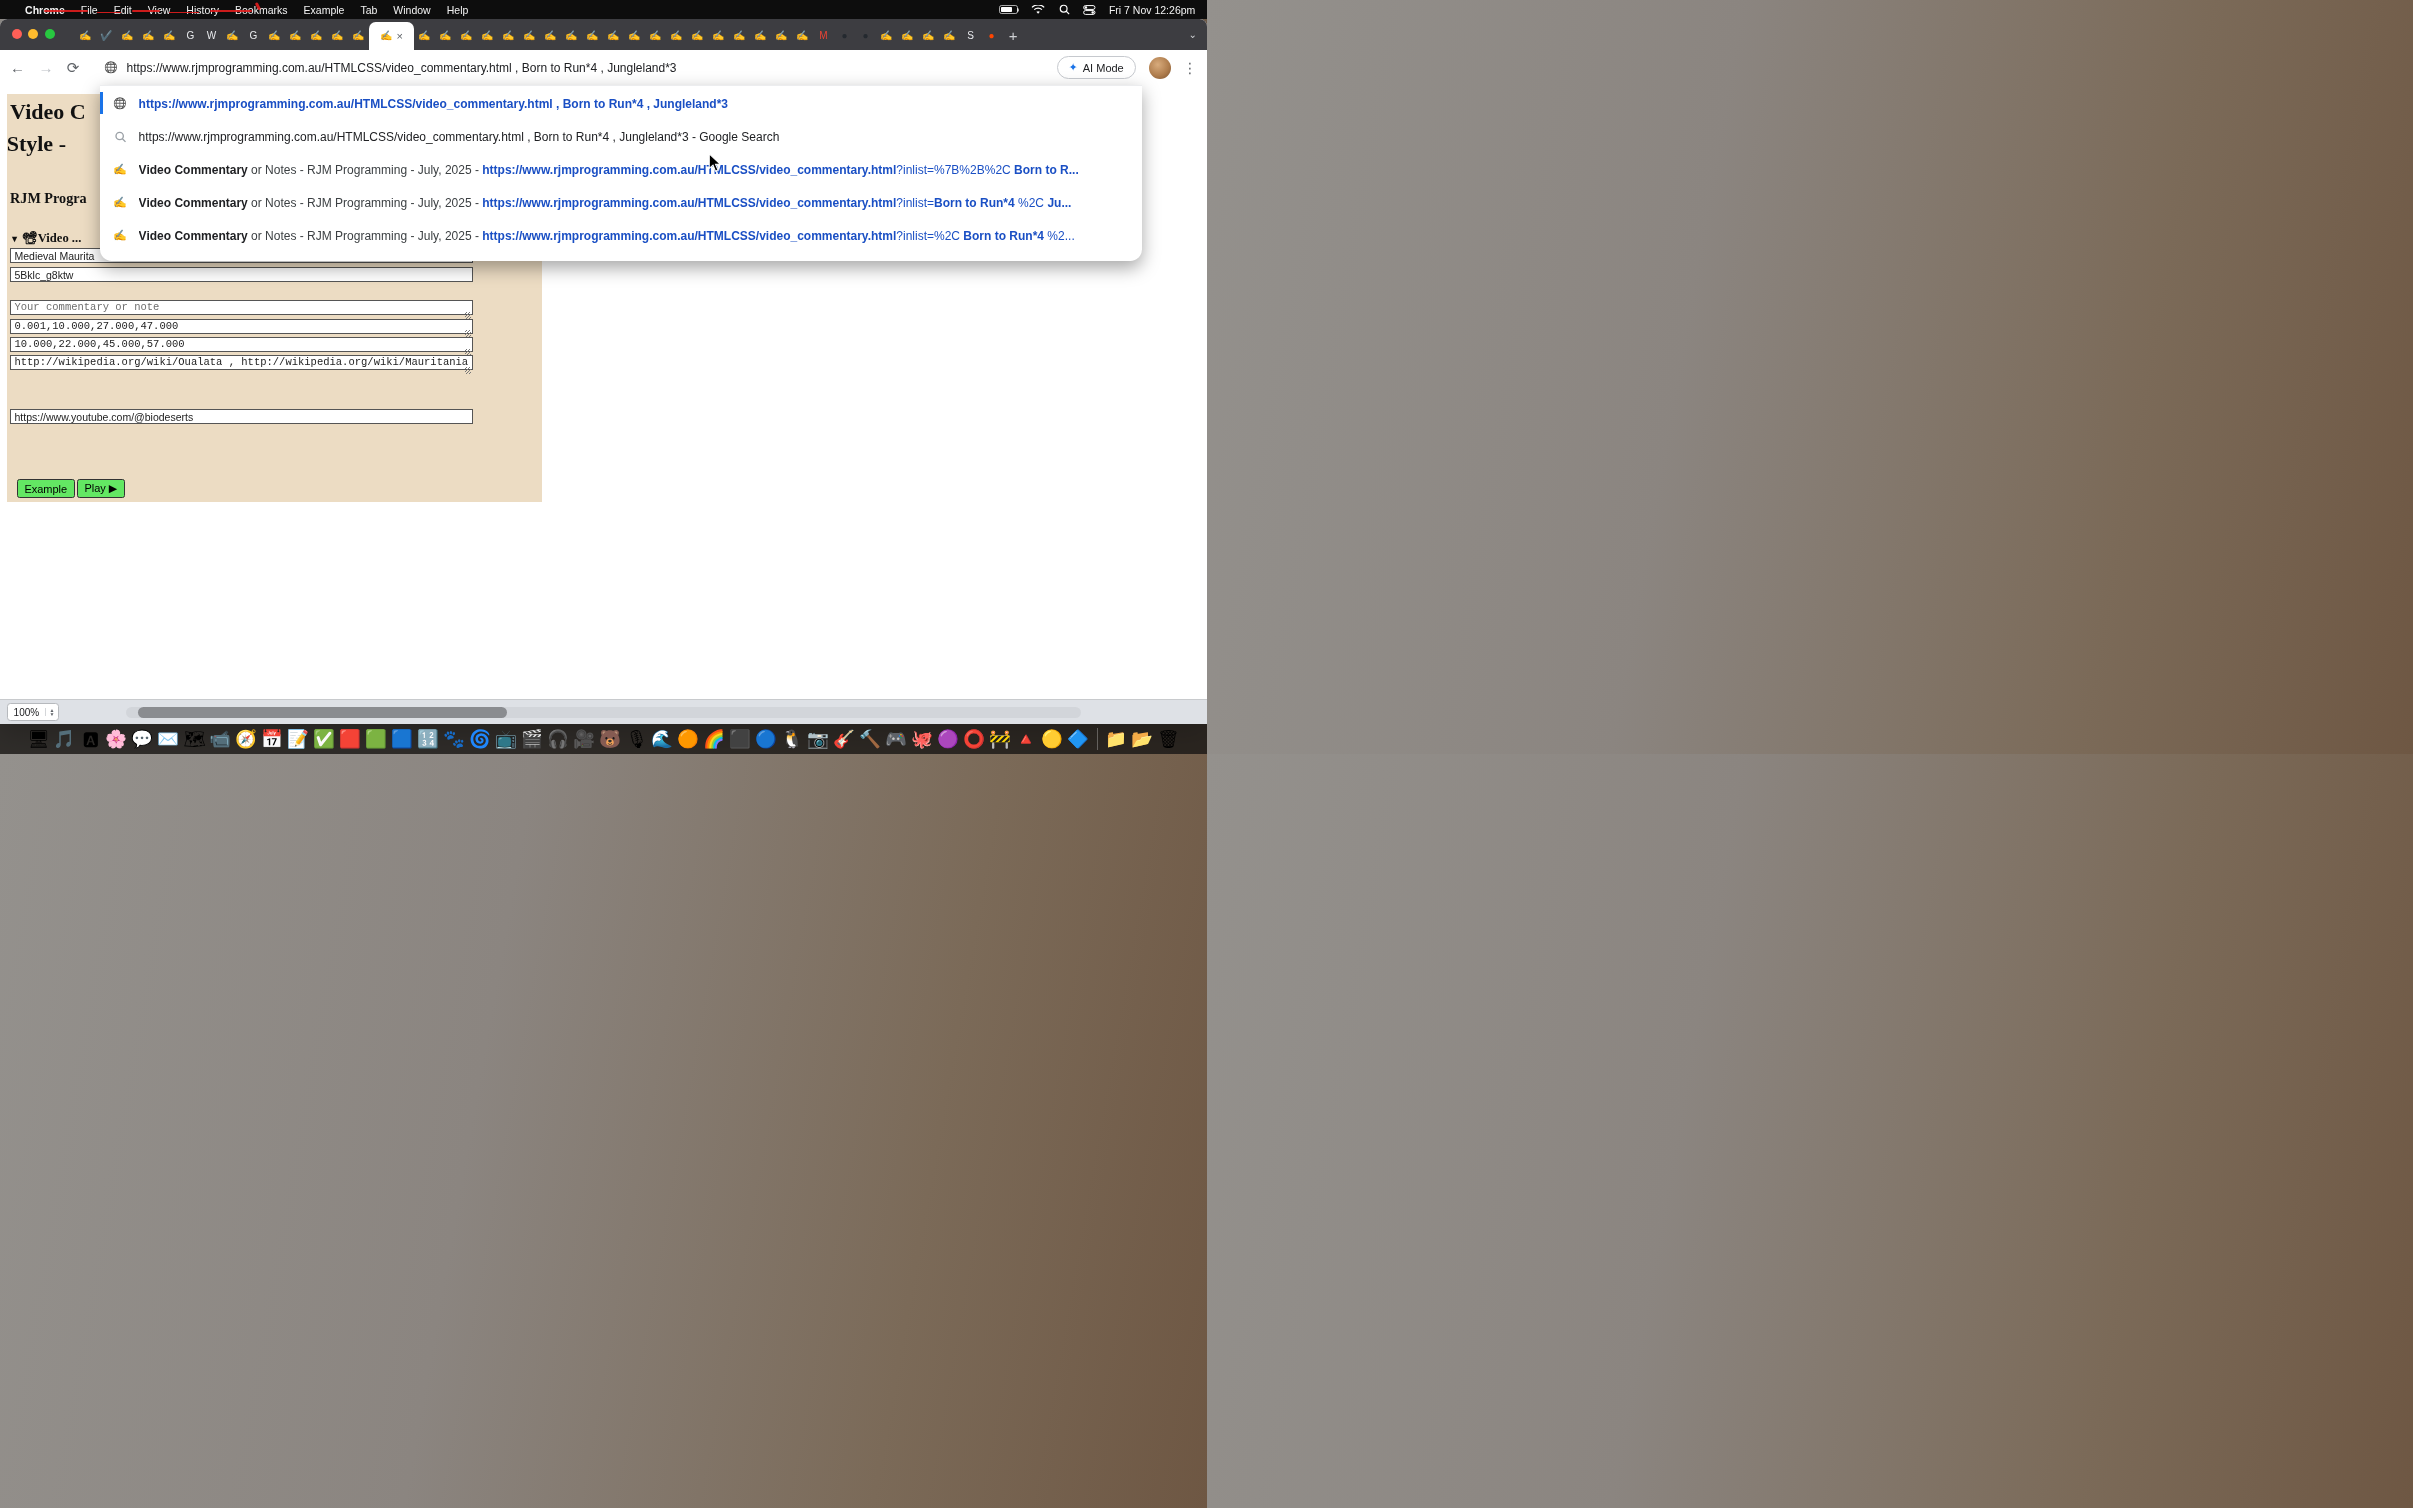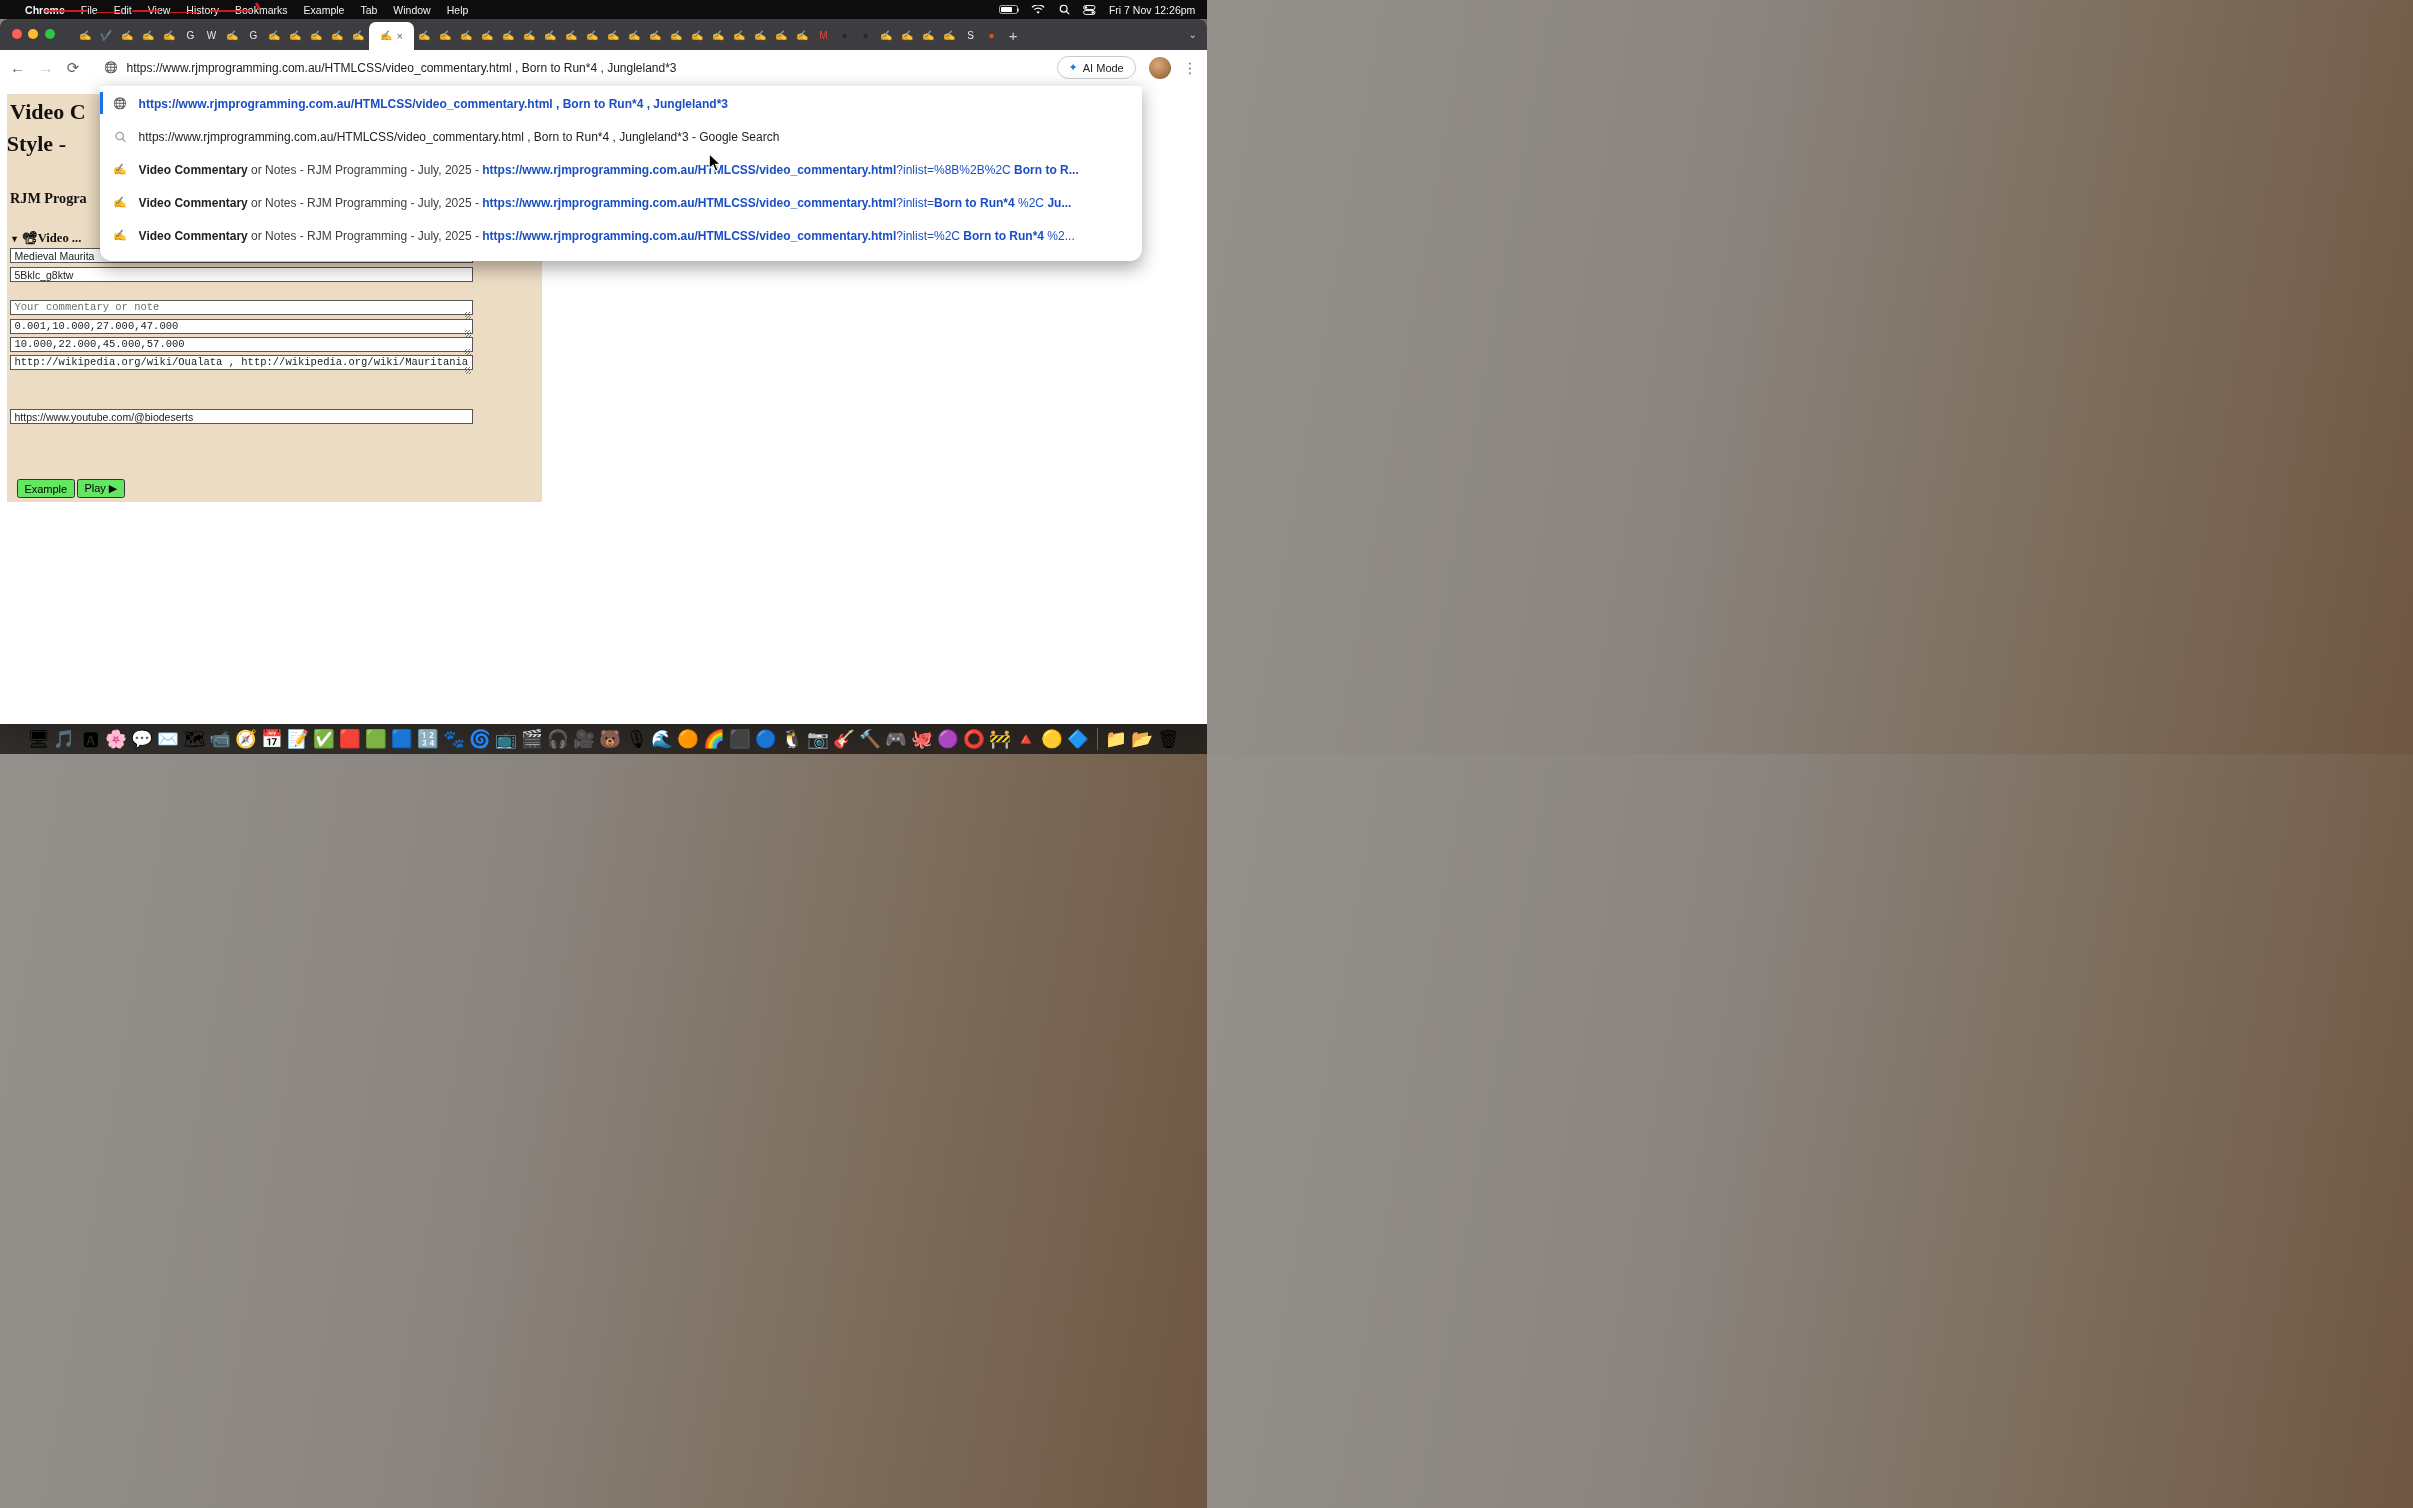--- a/index.html
+++ b/index.html
@@ -329,21 +329,21 @@
     <div class="sugg-row">
       <svg class="sicon" width="11.7" height="11.7" viewBox="0 0 14 14">
         <circle class="searchglass" cx="6" cy="6" r="4.4"></circle>
         <line class="searchglass" x1="9.3" y1="9.3" x2="13" y2="13"></line>
       </svg>
       <span class="stext">https://www.rjmprogramming.com.au/HTMLCSS/video_commentary.html , Born to Run*4 , Jungleland*3 - Google Search</span>
     </div>
 
     <div class="sugg-row">
       <span class="sicon pencil">✍️</span>
-      <span class="stext"><b class="t">Video Commentary</b><span class="mid"> or Notes - RJM Programming - July, 2025 - </span><b class="u">https://www.rjmprogramming.com.au/HTMLCSS/video_commentary.html</b><span class="u">?inlist=%8B%2B%2C </span><b class="u">Born to R...</b><span class="u"></span><b class="u"></b></span>
+      <span class="stext"><b class="t">Video Commentary</b><span class="mid"> or Notes - RJM Programming - July, 2025 - </span><b class="u">https://www.rjmprogramming.com.au/HTMLCSS/video_commentary.html</b><span class="u">?inlist=%7B%2B%2C </span><b class="u">Born to R...</b><span class="u"></span><b class="u"></b></span>
     </div>
 
     <div class="sugg-row">
       <span class="sicon pencil">✍️</span>
       <span class="stext"><b class="t">Video Commentary</b><span class="mid"> or Notes - RJM Programming - July, 2025 - </span><b class="u">https://www.rjmprogramming.com.au/HTMLCSS/video_commentary.html</b><span class="u">?inlist=</span><b class="u">Born to Run*4</b><span class="u"> %2C </span><b class="u">Ju...</b></span>
     </div>
 
     <div class="sugg-row">
       <span class="sicon pencil">✍️</span>
       <span class="stext"><b class="t">Video Commentary</b><span class="mid"> or Notes - RJM Programming - July, 2025 - </span><b class="u">https://www.rjmprogramming.com.au/HTMLCSS/video_commentary.html</b><span class="u">?inlist=%2C </span><b class="u">Born to Run*4</b><span class="u"> %2...</span><b class="u"></b></span>
@@ -369,20 +369,31 @@
       <textarea class="field mono f-links" wrap="off" style="">http://wikipedia.org/wiki/Oualata , http://wikipedia.org/wiki/Mauritania ,,</textarea>
       <div class="rc" style="top:273px;"></div>
 
       <input class="field f-channel" value="https://www.youtube.com/@biodeserts" style="">
 
       <button class="btn example">Example</button>
       <button class="btn play">Play ▶</button>
     </div>
   </div>
 
+  <div class="bottombar">
+    <div class="htrack"></div>
+    <div class="hthumb"></div>
+    <div class="zoomchip">
+      <span>100%</span>
+      <span class="zsteps">
+          <span>▲</span>
+          <span>▼</span>
+        </span>
+    </div>
+  </div>
 </div>
 
 <div class="dock">
   <div style="display:flex;align-items:center;gap:2.5px;">
       <div class="dicon">🖥</div>
       <div class="dicon">🎵</div>
       <div class="dicon">🅰</div>
       <div class="dicon">🌸</div>
       <div class="dicon">💬</div>
       <div class="dicon">✉️</div>

